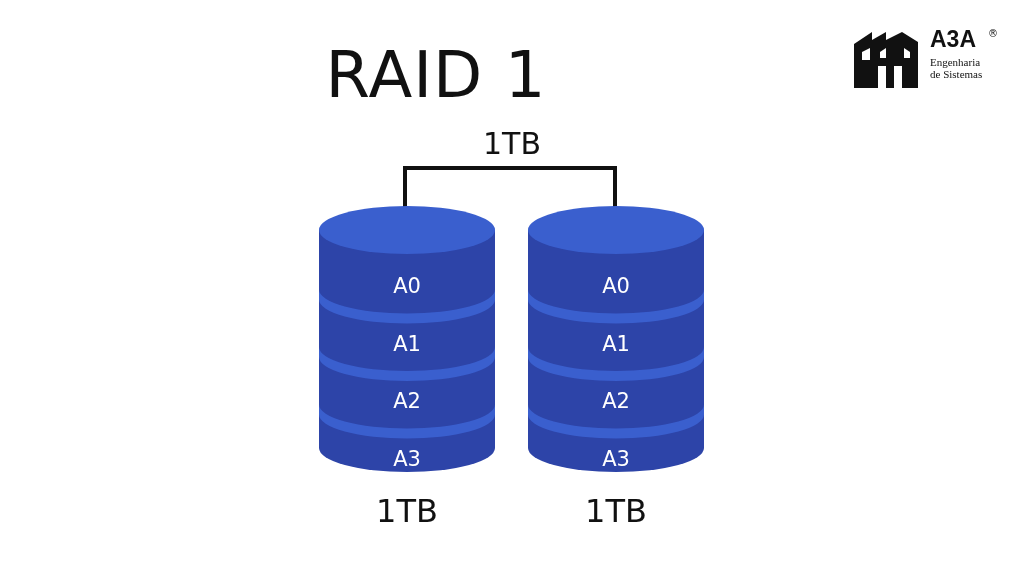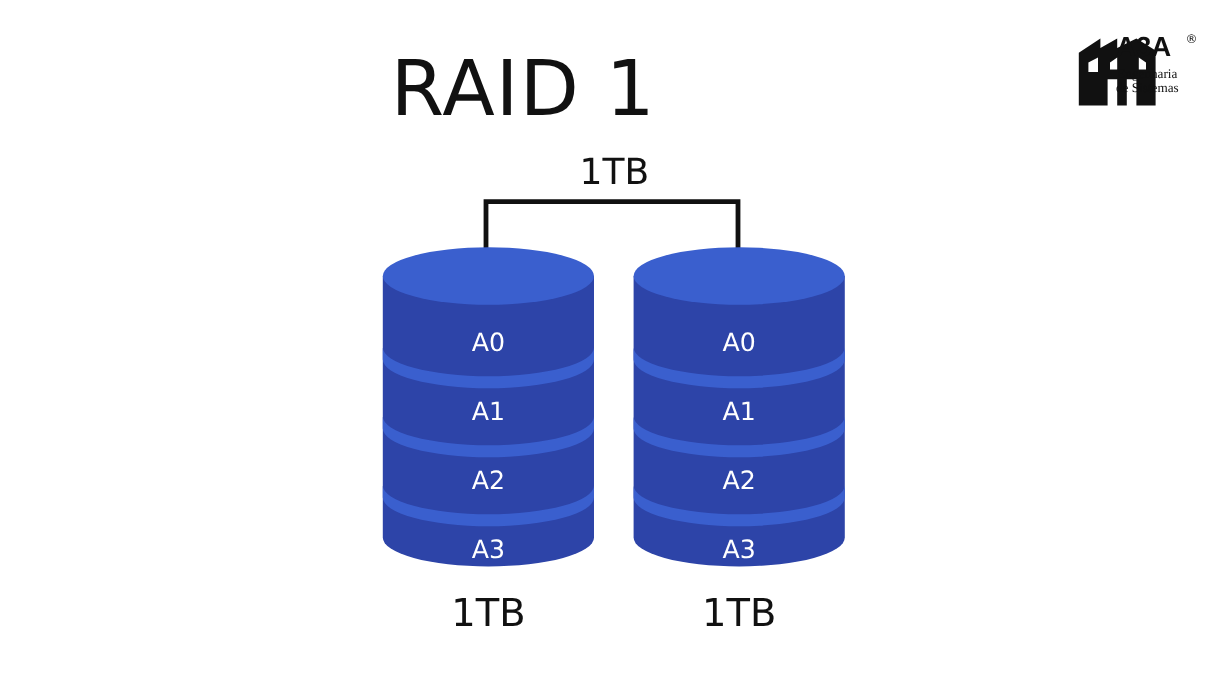--- a/index.html
+++ b/index.html
@@ -1,20 +1,20 @@
 <!DOCTYPE html>
 <html><head>
 <meta charset="utf-8">
 <style>
   html,body{margin:0;padding:0;background:#ffffff;}
   body{width:1024px;height:576px;position:relative;overflow:hidden;font-family:"DejaVu Sans","Liberation Sans",sans-serif;}
   .title{position:absolute;left:0;width:872px;top:38px;text-align:center;font-size:64px;color:#111;font-weight:400;letter-spacing:1px;}
   .array-cap{position:absolute;left:412px;width:200px;top:126px;text-align:center;font-size:30px;color:#111;}
   .disk-cap{position:absolute;top:492px;width:176px;text-align:center;font-size:32px;color:#111;}
-  .logo{position:absolute;left:852px;top:26px;width:160px;height:66px;text-align:center;}
+  .logo{position:absolute;left:852px;top:26px;width:160px;height:66px;}
   .logo-name{position:absolute;left:78px;top:0px;font-size:23px;font-weight:700;color:#111;font-family:"Liberation Sans",sans-serif;}
   .logo-reg{position:absolute;left:136px;top:2px;font-size:10px;color:#111;}
   .logo-sub{position:absolute;left:78px;top:30px;font-size:11px;line-height:12px;color:#111;font-family:Liberation Serif, serif;}
   svg#diagram{position:absolute;left:0;top:0;}
   .seg-label{fill:#ffffff;font-size:21px;font-family:"DejaVu Sans","Liberation Sans",sans-serif;}
 </style>
 </head>
 <body>
 
 <div class="title">RAID 1</div>

